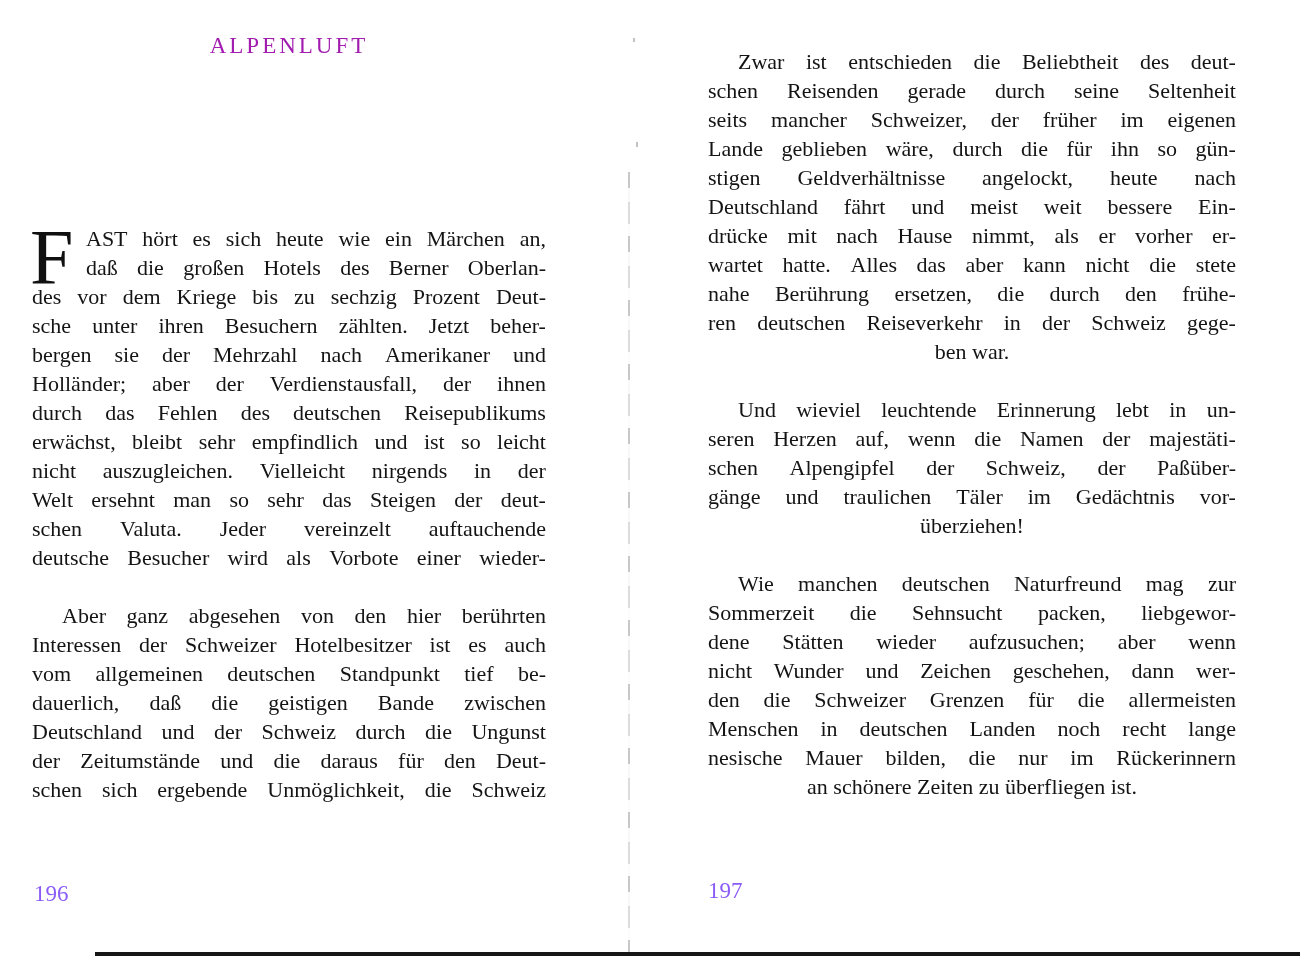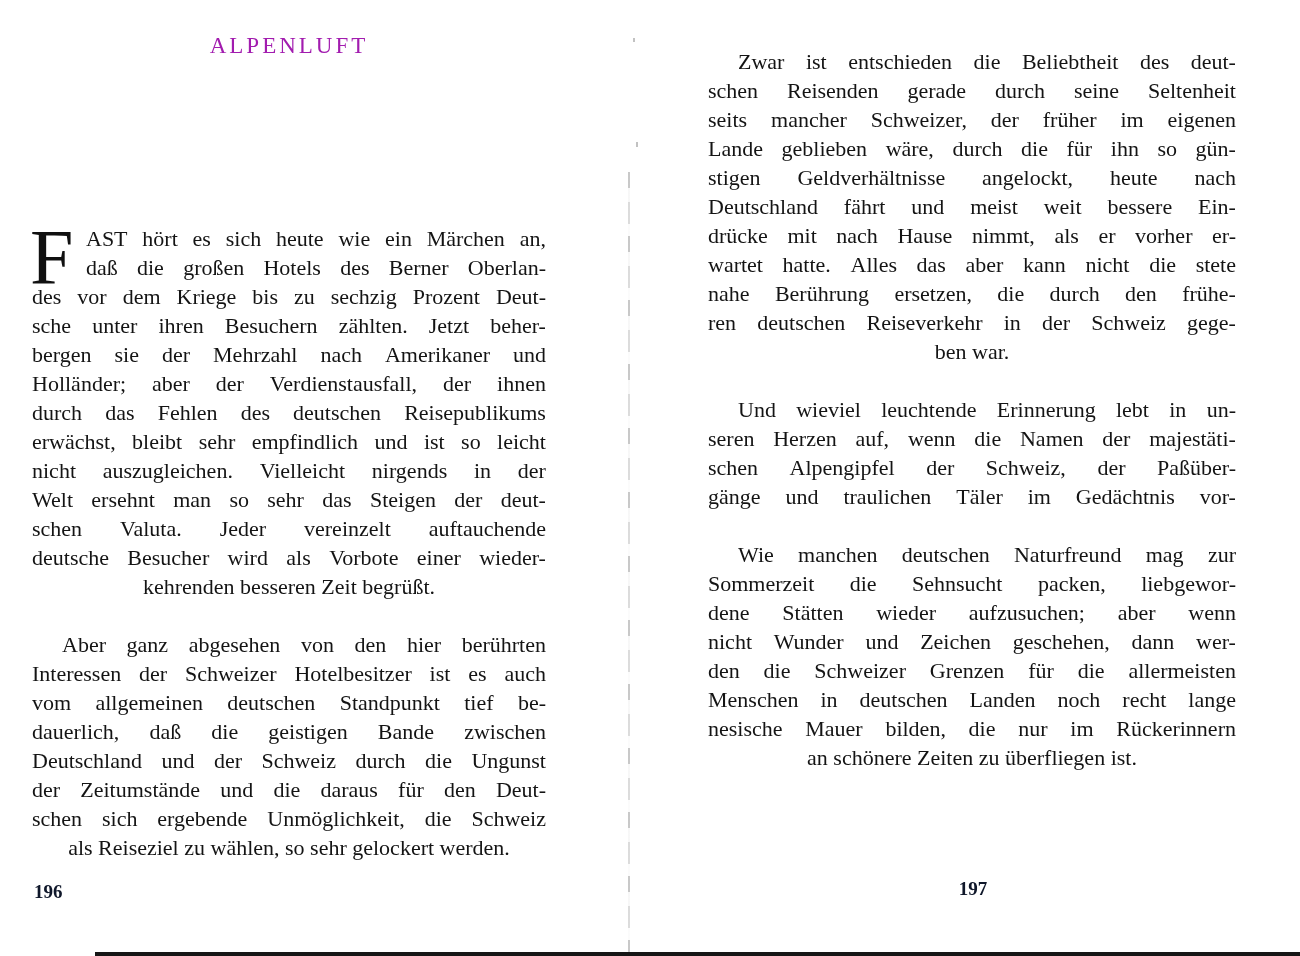--- a/index.html
+++ b/index.html
@@ -28,23 +28,23 @@
     overflow:hidden;white-space:nowrap;
   }
   .line.last{display:block;text-align:center;}
   .line.dc{padding-left:54px;}
   .line.ind{padding-left:30px;}
   .dropcap{
     position:absolute;left:-2px;top:3px;
     font-size:78px;line-height:60px;color:#101010;
   }
   
-  .pgnum{position:absolute;font-size:19px;color:#0f172a;font-weight:bold;}
+  .pgnum{position:absolute;font-size:23px;color:#8b5cf6;}
   .pgnum-left{left:34px;top:881px;}
-  .pgnum-right{left:708px;width:530px;top:878px;text-align:center;}
+  .pgnum-right{left:708px;width:530px;top:878px;text-align:left;}
   
   .gutter-line{
     position:absolute;left:628px;top:172px;width:2px;height:784px;
     background:repeating-linear-gradient(
       to bottom,
       rgba(60,60,60,0.28) 0px, rgba(60,60,60,0.28) 16px,
       rgba(60,60,60,0.04) 16px, rgba(60,60,60,0.04) 30px,
       rgba(60,60,60,0.18) 30px, rgba(60,60,60,0.18) 52px,
       rgba(60,60,60,0.02) 52px, rgba(60,60,60,0.02) 64px
     );
@@ -171,21 +171,20 @@
         </div>
         <div class="line">
           <span>deutsche</span>
           <span>Besucher</span>
           <span>wird</span>
           <span>als</span>
           <span>Vorbote</span>
           <span>einer</span>
           <span>wieder-</span>
         </div>
-        <div class="line last">kehrenden besseren Zeit begrüßt.</div>
       </div>
       <div class="para">
         <div class="line ind">
           <span>Aber</span>
           <span>ganz</span>
           <span>abgesehen</span>
           <span>von</span>
           <span>den</span>
           <span>hier</span>
           <span>berührten</span>
@@ -235,21 +234,20 @@
           <span>Deut-</span>
         </div>
         <div class="line">
           <span>schen</span>
           <span>sich</span>
           <span>ergebende</span>
           <span>Unmöglichkeit,</span>
           <span>die</span>
           <span>Schweiz</span>
         </div>
-        <div class="line last">als Reiseziel zu wählen, so sehr gelockert werden.</div>
       </div>
     </div>
 
   <div class="col col-right" id="right-paras">
       <div class="para">
         <div class="line ind">
           <span>Zwar</span>
           <span>ist</span>
           <span>entschieden</span>
           <span>die</span>
@@ -373,20 +371,21 @@
         </div>
         <div class="line">
           <span>gänge</span>
           <span>und</span>
           <span>traulichen</span>
           <span>Täler</span>
           <span>im</span>
           <span>Gedächtnis</span>
           <span>vor-</span>
         </div>
+        <div class="line last">überziehen!</div>
       </div>
       <div class="para">
         <div class="line ind">
           <span>Wie</span>
           <span>manchen</span>
           <span>deutschen</span>
           <span>Naturfreund</span>
           <span>mag</span>
           <span>zur</span>
         </div>

